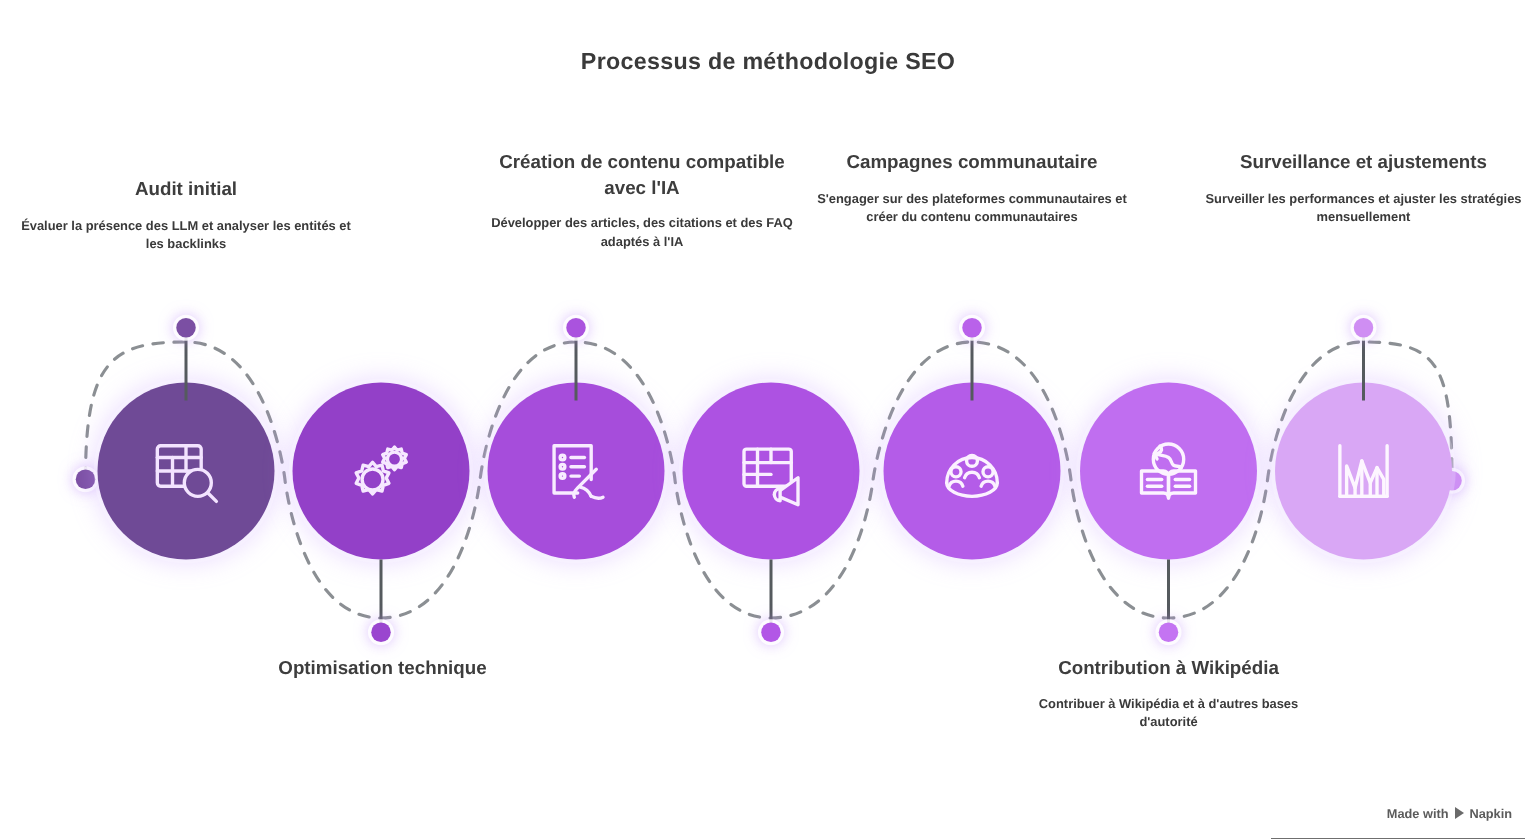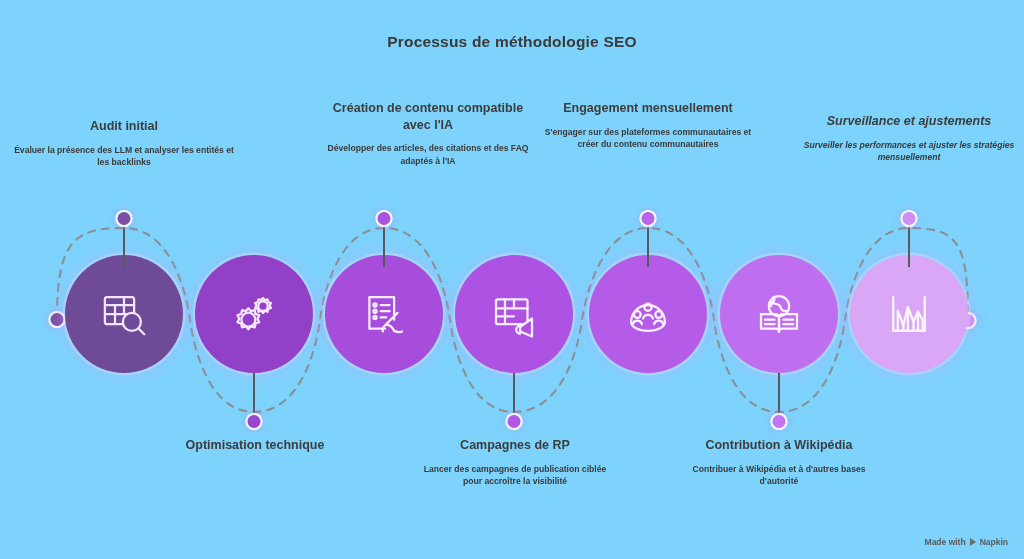--- a/index.html
+++ b/index.html
@@ -7,21 +7,21 @@
     width: 1024px;
     height: 559px;
     background: #000000;
     overflow: hidden;
     font-family: "Liberation Sans", sans-serif;
   }
   #stage {
     position: relative;
     width: 1024px;
     height: 559px;
-    background: #7dd3fc;
+    background: #ffffff;
   }
   #page-title {
     position: absolute;
     left: 0;
     top: 33px;
     width: 1024px;
     text-align: center;
     color: #3a3a3a;
     font-size: 15.5px;
     font-weight: 700;
@@ -218,45 +218,41 @@
           <line x1="8" y1="26" x2="24" y2="26"></line>
           <line x1="16" y1="19" x2="16" y2="33"></line>
           <path d="M26 38 l14-10 v16 z" fill="#ad52e2"></path>
           <path d="M26 38 a3.6 3.6 0 0 1 3.4 -3.6 l0 7.2 A3.6 3.6 0 0 1 26 38z" fill="#ad52e2"></path>
         </g>
       </svg>
     </div>
     <div class="stem down"></div>
     <div class="dot down" style="background:#b257e6;"></div>
   </div>
-  <div class="txt" style="left:417px; top:437px; width:196px;">
-    <div class="hd">Campagnes de RP</div>
-    <div class="bd">Lancer des campagnes de publication ciblée pour accroître la visibilité</div>
-  </div>
 
   <div class="node" style="left:583px;">
     <div class="bubble" style="background:#b45ce8;">
       <svg width="54" height="54" viewBox="0 0 48 48">
         <g fill="none" stroke="#fbf1ff" stroke-width="2" stroke-linecap="round" stroke-linejoin="round">
           <path d="M9 31 a15 15 0 0 1 30 0"></path>
           <path d="M9 31 a15 8 0 0 0 30 0"></path>
           <circle cx="24" cy="18" r="3.2"></circle>
           <path d="M19.6 28 a4.6 4.6 0 0 1 8.8 0"></path>
           <circle cx="14.5" cy="24.5" r="3"></circle>
           <path d="M10.4 33 a4.3 4.3 0 0 1 8.2 0"></path>
           <circle cx="33.5" cy="24.5" r="3"></circle>
           <path d="M29.4 33 a4.3 4.3 0 0 1 8.2 0"></path>
         </g>
       </svg>
     </div>
     <div class="stem up"></div>
     <div class="dot up" style="background:#b962ea;"></div>
   </div>
   <div class="txt" style="left:540px; top:100px; width:216px;">
-    <div class="hd">Engagement mensuellement</div>
+    <div class="hd">Campagnes communautaire</div>
     <div class="bd">S'engager sur des plateformes communautaires et créer du contenu communautaires</div>
   </div>
 
   <div class="node" style="left:714px;">
     <div class="bubble" style="background:#c06ef0;">
       <svg width="54" height="54" viewBox="0 0 48 48">
         <g fill="none" stroke="#fcf3ff" stroke-width="2" stroke-linecap="round" stroke-linejoin="round">
           <circle cx="24" cy="17" r="9"></circle>
           <path d="M15.6 13.5 c3 1.6 6 1 8.4 2.5 2 1.3 1.4 3.6 3 4.6 1.6 1 3.4 .2 4.6 1.4"></path>
           <path d="M19 9.2 c1.6 1.6 1 3.2 -.6 4 -1.6 .8 -2.4 2.2 -1.2 3.6"></path>
@@ -287,21 +283,21 @@
           <line x1="19" y1="34" x2="19" y2="38"></line>
           <line x1="23" y1="18" x2="23" y2="38"></line>
           <line x1="28" y1="31" x2="28" y2="38"></line>
           <line x1="32" y1="22" x2="32" y2="38"></line>
         </g>
       </svg>
     </div>
     <div class="stem up"></div>
     <div class="dot up" style="background:#cf8ef3;"></div>
   </div>
-  <div class="txt" style="left:800px; top:113px; width:218px;font-style:italic;">
+  <div class="txt" style="left:800px; top:100px; width:218px;">
     <div class="hd">Surveillance et ajustements</div>
     <div class="bd">Surveiller les performances et ajuster les stratégies mensuellement</div>
   </div>
 
   <div id="watermark">
     <span>Made with</span>
     <span class="tri"></span>
     <span>Napkin</span>
   </div>
 

